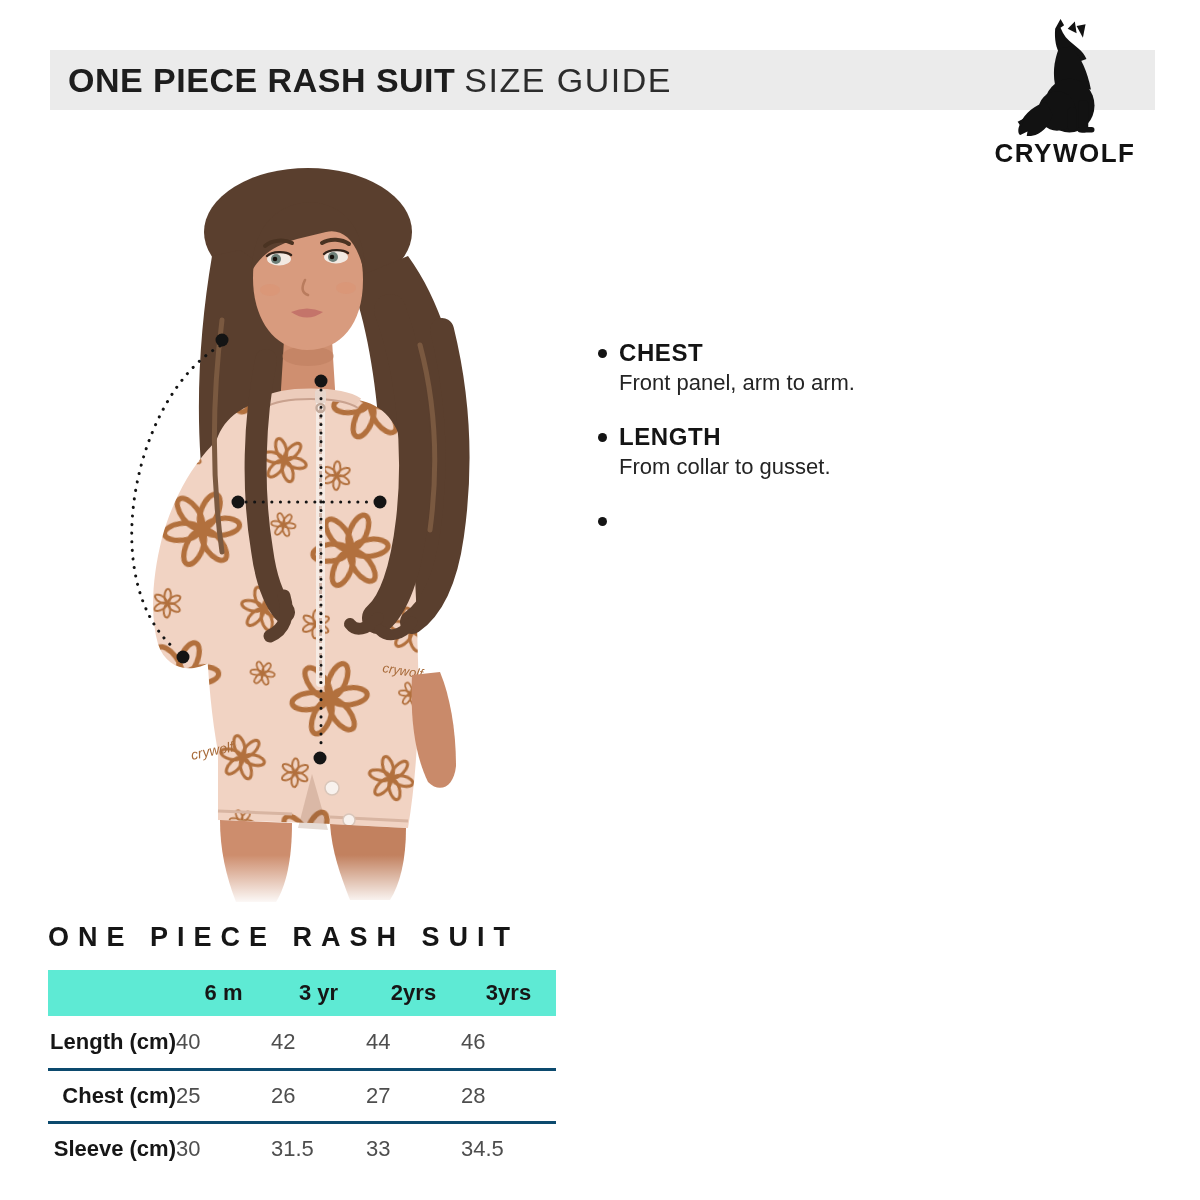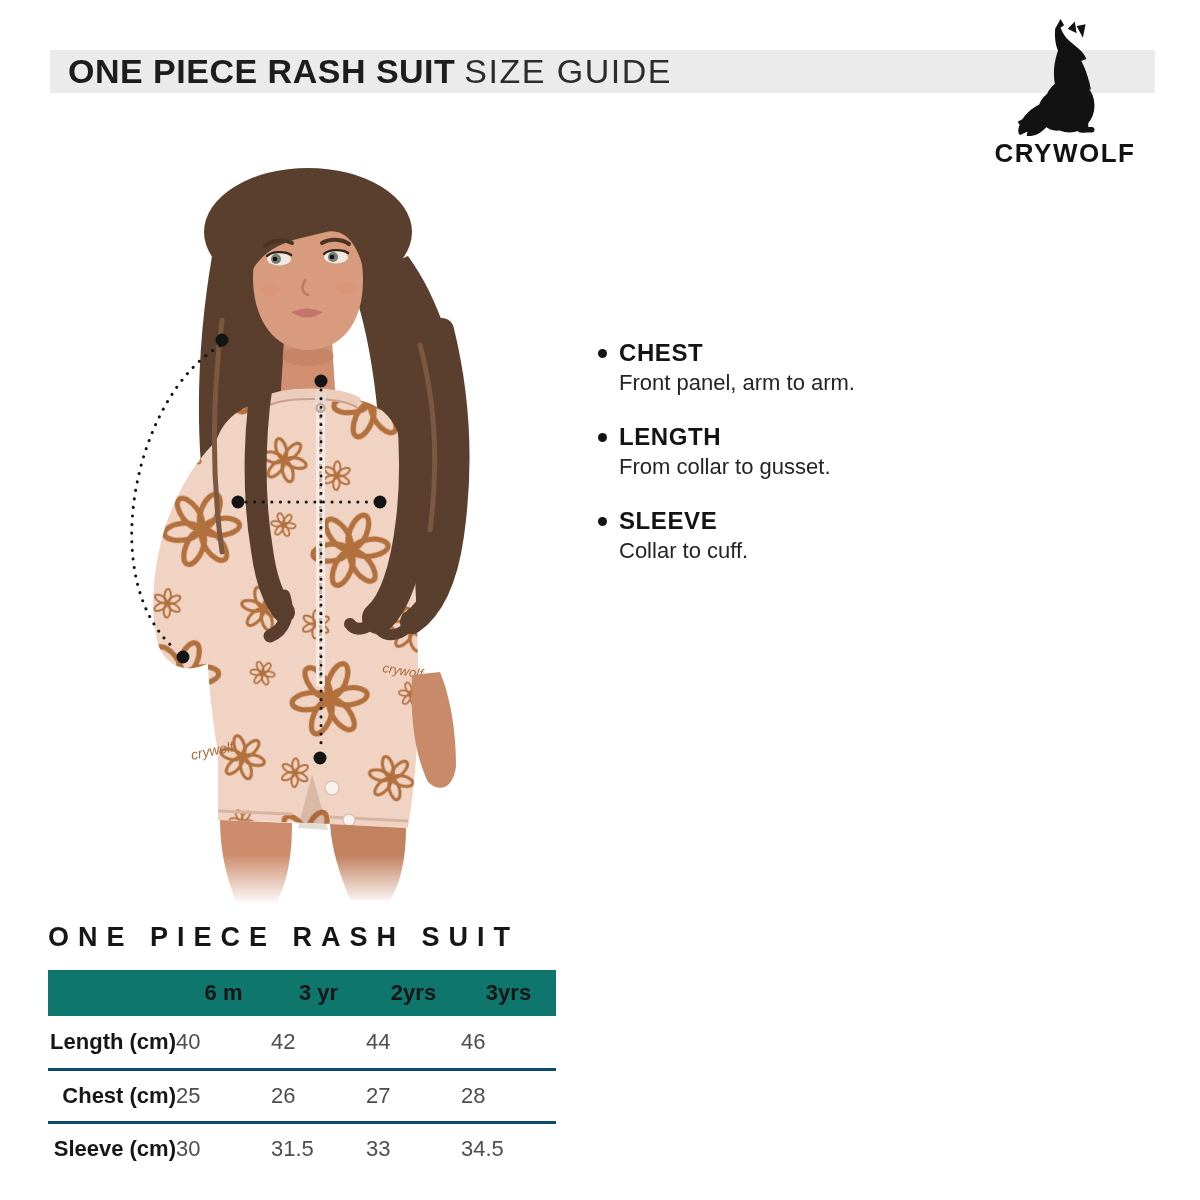--- a/index.html
+++ b/index.html
@@ -3,21 +3,21 @@
 <meta charset="utf-8">
 <style>
   * { margin:0; padding:0; box-sizing:border-box; }
   html,body { background:#fff; }
   .page {
     position:relative; width:1200px; height:1200px; background:#ffffff;
     font-family:"Liberation Sans", sans-serif; color:#1c1c1c; overflow:hidden;
   }
   
   .topbar {
-    position:absolute; left:50px; top:50px; width:1105px; height:43px;
+    position:absolute; left:50px; top:50px; width:1105px; height:60px;
     background:#ebebeb; display:flex; align-items:center; padding-left:18px;
   }
   .topbar h1 { font-size:34px; font-weight:400; letter-spacing:.5px; color:#1d1d1d; white-space:nowrap; }
   .topbar .t-bold { font-weight:700; }
   .topbar .t-light { font-weight:400; color:#2c2c2c; margin-left:9px; letter-spacing:1.5px; }
   
   .brand { position:absolute; left:985px; top:18px; width:160px; text-align:center; }
   .brand svg { display:block; margin:0 auto; }
   .brand-name { font-size:26px; font-weight:800; letter-spacing:1.5px; color:#121212; margin-top:2px; }
   
@@ -28,21 +28,21 @@
   .bullet { width:9px; height:9px; border-radius:50%; background:#141414; margin:11px 12px 0 0; flex:none; }
   .m-label { font-size:24px; font-weight:700; letter-spacing:.6px; line-height:30px; color:#141414; }
   .m-desc  { font-size:22px; line-height:30px; color:#242424; }
   
   .size-section { position:absolute; left:48px; top:922px; width:620px; }
   .size-title { font-size:27px; font-weight:700; letter-spacing:9px; color:#161616; }
   .size-sub { font-size:20px; color:#2e2e2e; margin-top:11px; letter-spacing:.2px; }
   table.size-table { border-collapse:collapse; table-layout:fixed; width:508px; margin-top:17px; }
   .size-table col.c-label { width:128px; }
   .size-table col.c-val { width:95px; }
-  .size-table thead tr { background:#0f766e; height:46px; }
+  .size-table thead tr { background:#5eead4; height:46px; }
   .size-table th { font-size:22px; font-weight:700; color:#161616; }
   .size-table thead th { text-align:center; }
   .size-table thead th:first-child { text-align:left; }
   .size-table tbody tr { height:53px; }
   .size-table tbody tr:not(:first-child) { border-top:3px solid #0c4a6e; }
   .size-table tbody th { text-align:right; padding-left:2px; }
   .size-table td { font-size:22px; color:#4e4e4e; }
 </style>
 </head>
 <body>
@@ -207,24 +207,20 @@
     </li>
     <li>
       <span class="bullet"></span>
       <div>
         <div class="m-label">LENGTH</div>
         <div class="m-desc">From collar to gusset.</div>
       </div>
     </li>
     <li>
       <span class="bullet"></span>
-      <div>
-        <div class="m-label">SLEEVE</div>
-        <div class="m-desc">Collar to cuff.</div>
-      </div>
     </li>
   </ul>
 
   <section class="size-section">
     <h2 class="size-title">ONE PIECE RASH SUIT</h2>
     <table class="size-table">
       <colgroup>
           <col class="c-label">
           <col class="c-val">
           <col class="c-val">

